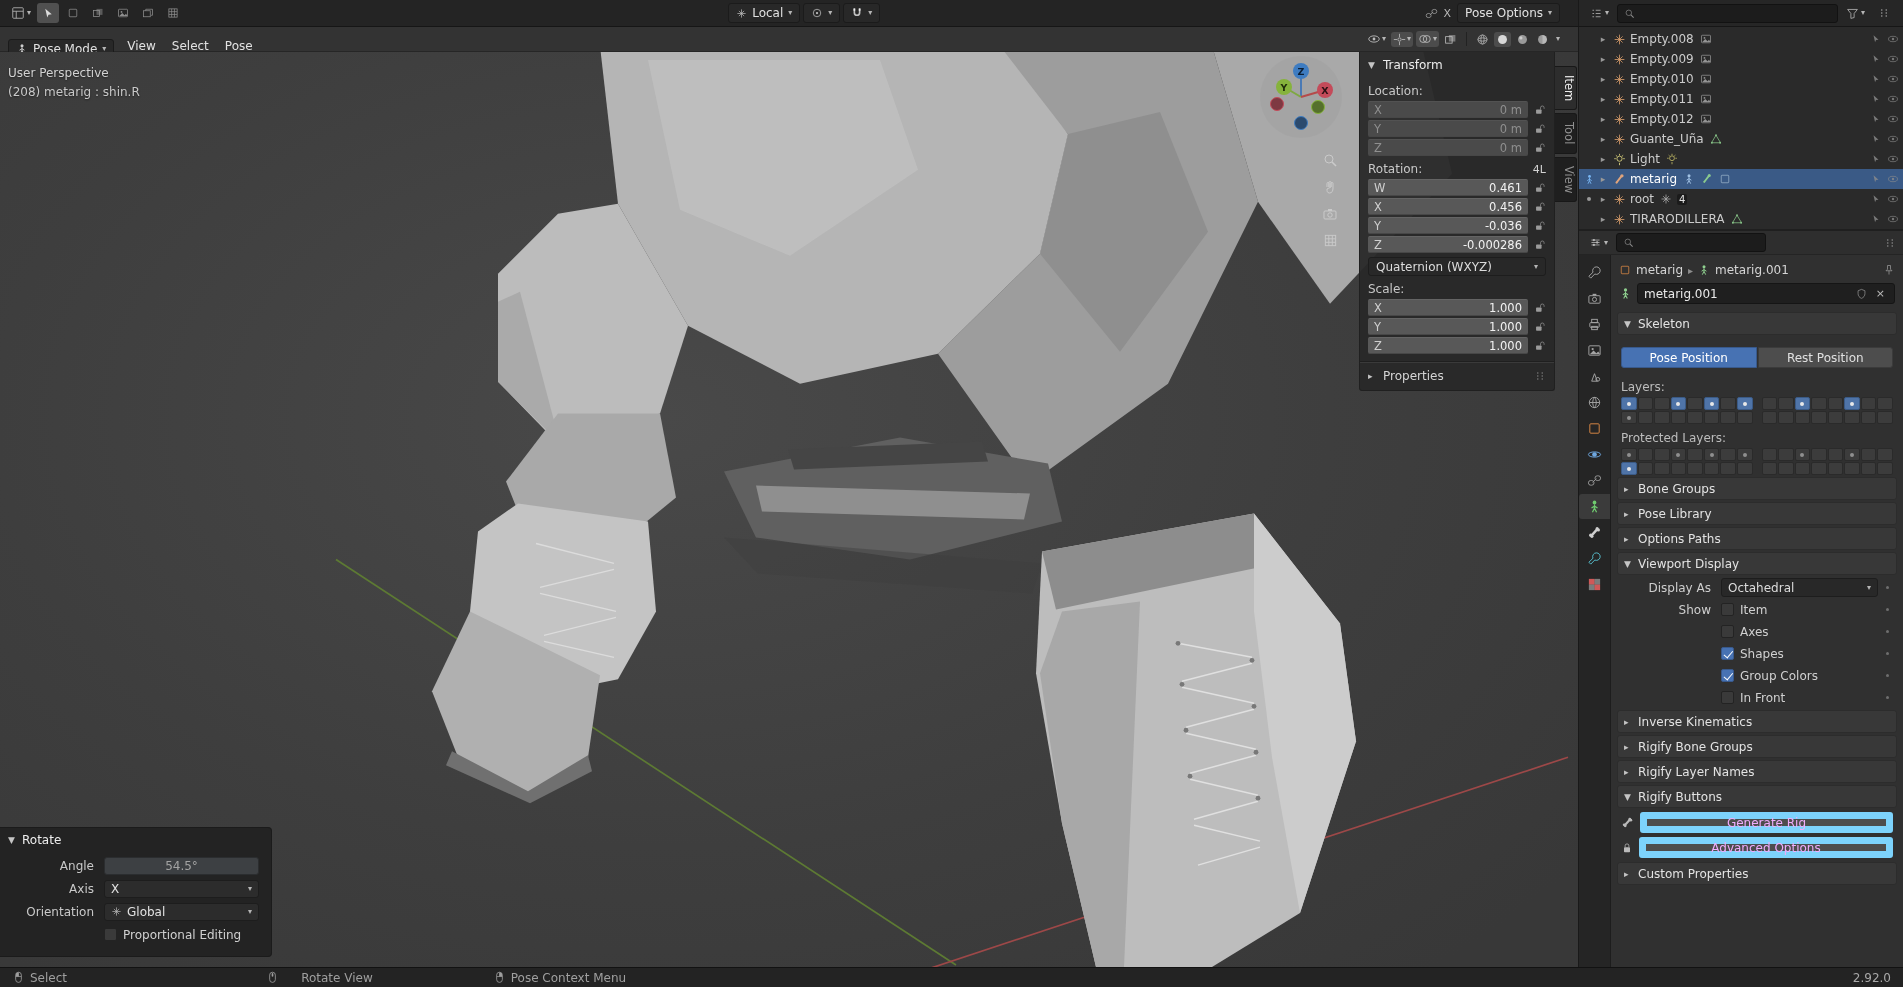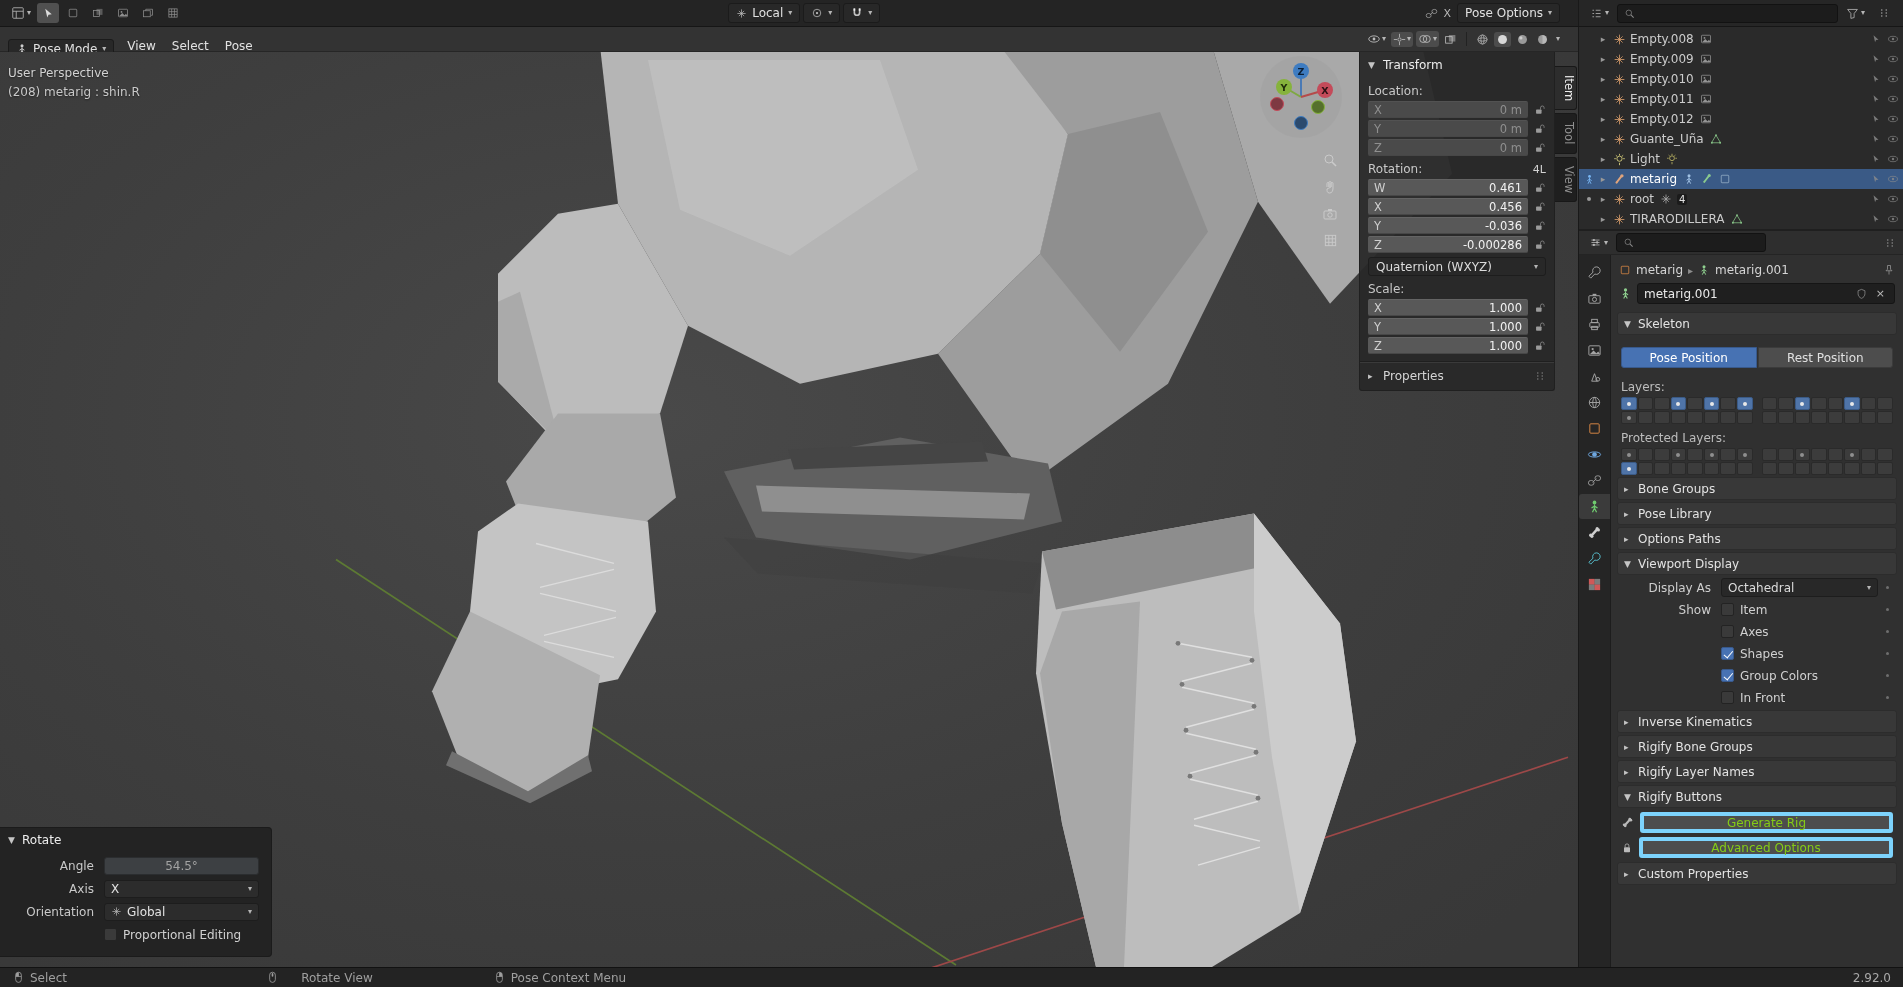--- a/index.html
+++ b/index.html
@@ -120,21 +120,21 @@
 .lay-btn{flex:1;height:13px;background:#3c3c3c;border:1px solid #2a2a2a;border-radius:2px;position:relative}
 .lay-btn.on{background:#4f74a8;border-color:#3a5a86}
 .lay-dot{position:absolute;left:50%;top:50%;width:4px;height:4px;margin:-2px 0 0 -2px;border-radius:50%;background:#8f8f8f}
 .lay-btn.on .lay-dot{background:#e8e8e8}
 .prow{display:flex;align-items:center;margin:3px 10px 3px 0;height:19px}
 .plabel{width:110px;text-align:right;padding-right:10px;color:#cfcfcf;flex:0 0 auto}
 .pfield{flex:1;display:flex;align-items:center;min-width:0}
 .pdrop{flex:1;height:19px;background:#282828;border:1px solid #1d1d1d;border-radius:3px;display:flex;align-items:center;gap:5px;padding:0 6px;color:#dcdcdc}
 .deco-dot{width:3px;height:3px;border-radius:50%;background:#6e6e6e;margin:0 4px 0 8px;flex:0 0 auto}
 .rig-row{display:flex;align-items:center;gap:6px;margin:4px 10px}
-.pbtn{flex:1;height:21px;background:#4d4d4d;border:4px solid #7dd3fc;border-radius:3px;display:flex;align-items:center;justify-content:center;color:#84cc16}
+.pbtn{flex:1;height:21px;background:#4d4d4d;border:7px solid #7dd3fc;border-radius:3px;display:flex;align-items:center;justify-content:center;color:#f0abfc}
 
 
 .statusbar{height:20px;flex:0 0 auto;background:#232323;border-top:1px solid #121212;display:flex;align-items:center;padding:0 12px;color:#9f9f9f}
 .sb-item{display:flex;align-items:center;gap:5px;white-space:nowrap}
 .sb-version{margin-left:auto;color:#a8a8a8}
 </style>
 </head>
 <body>
 
 <div class="app">

